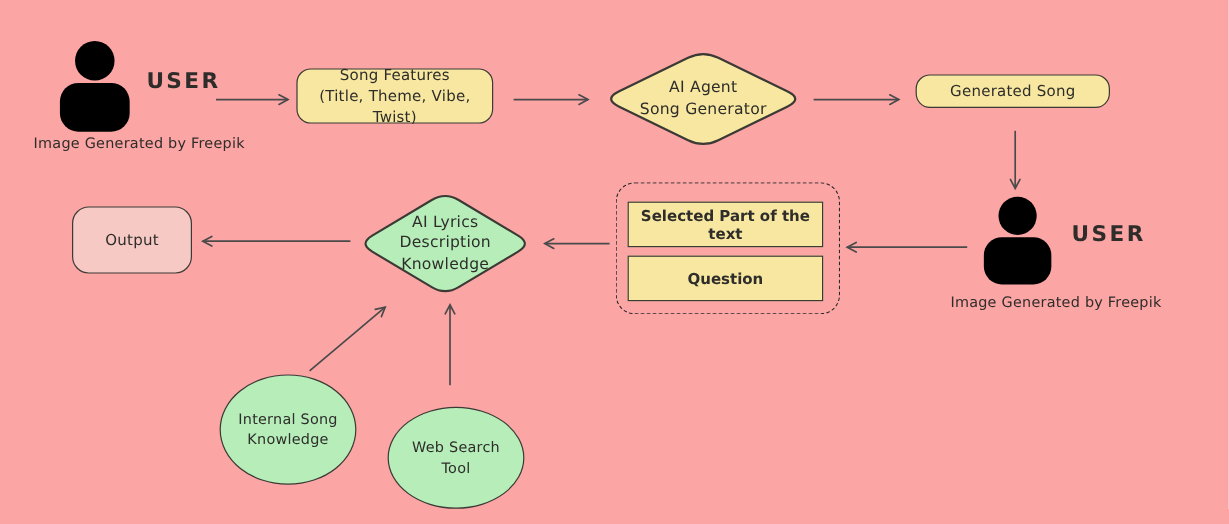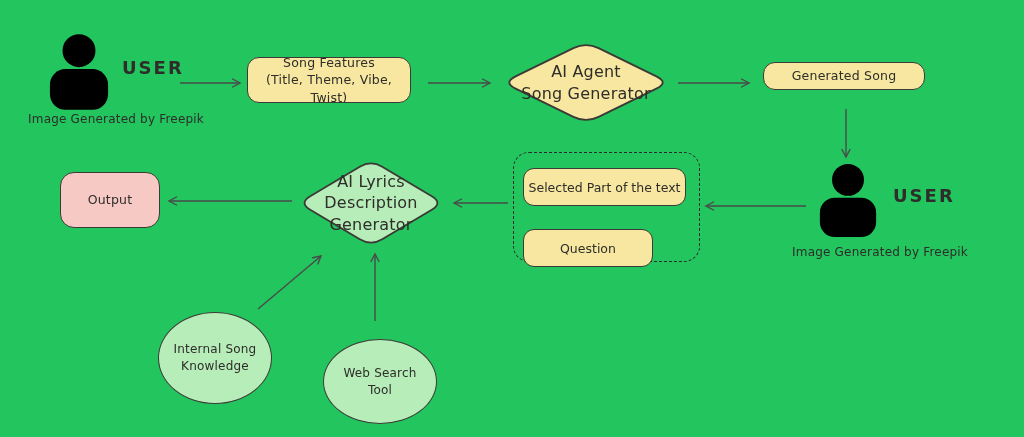--- a/index.html
+++ b/index.html
@@ -1,39 +1,39 @@
 <!DOCTYPE html>
 <html style="--yellow-fill: #F7E7A0; --green-fill: #B6EDB9; --pink-fill: #F6C9C5; --node-border: #3B3A35; --arrow: #4A4A4A; --text: #2E2D2A;"><head>
 <meta charset="utf-8">
 <style>
   html,body{margin:0;padding:0;background:#fff;}
   .canvas{
-    position:relative;width:1024px;height:437px;background:#22c55e;overflow:hidden;
+    position:relative;width:1024px;height:437px;background:#fca5a5;overflow:hidden;
     font-family:"DejaVu Sans",sans-serif;color:var(--text,#2e2d2a);
   }
   .node{
     position:absolute;display:flex;align-items:center;justify-content:center;
     text-align:center;white-space:pre-line;font-size:12.5px;line-height:1.4;
     letter-spacing:.2px;box-sizing:border-box;
   }
   .rect{border:1.7px solid var(--node-border);border-radius:12px;background:var(--yellow-fill);}
   .pink{background:var(--pink-fill);border-radius:14px;}
   .ellipse{border:1.7px solid var(--node-border);border-radius:50%;background:var(--green-fill);font-size:12px;}
   .diamond-wrap{position:absolute;}
   .diamond-wrap svg{position:absolute;inset:0;}
   .diamond-label{
     position:absolute;inset:0;display:flex;align-items:center;justify-content:center;
-    text-align:center;white-space:pre-line;font-size:16px;line-height:1.35;letter-spacing:.2px;
+    text-align:center;white-space:pre-line;font-size:13px;line-height:1.35;letter-spacing:.2px;
   }
   .dashed-group{
     position:absolute;left:513px;top:152px;width:187px;height:110px;box-sizing:border-box;
     border:1.6px dashed #2b2b2b;border-radius:16px;background:transparent;
   }
   .dashed-group .rect{position:absolute;display:flex;align-items:center;justify-content:center;
-    text-align:center;font-size:12.5px;box-sizing:border-box;border-radius:11px;}
+    text-align:center;font-size:12.5px;box-sizing:border-box;border-radius:0;font-weight:bold;}
   .user-label{position:absolute;font-size:18px;font-weight:600;letter-spacing:2px;}
   .credit{position:absolute;font-size:12px;letter-spacing:.2px;white-space:nowrap;font-weight:500;}
   .person-icon{position:absolute;}
   svg.overlay{position:absolute;inset:0;width:1024px;height:437px;pointer-events:none;}
 </style>
 </head>
 <body>
 
 <div class="canvas">
 
@@ -78,32 +78,32 @@
 
   <svg class="person-icon" style="left:818px;top:163px" width="60" height="75" viewBox="0 0 64 78">
     <circle cx="32" cy="17" r="17" fill="#000"></circle>
     <rect x="2" y="36" width="60" height="42" rx="16" fill="#000"></rect>
   </svg>
   <div class="user-label" style="left:893px;top:185px">USER</div>
   <div class="credit" style="left:792px;top:245px">Image Generated by Freepik</div>
 
   <div class="dashed-group">
     <div class="rect" style="left:9px;top:15px;width:163px;height:38px">Selected Part of the text</div>
-    <div class="rect" style="left:9px;top:76px;width:130px;height:38px">Question</div>
+    <div class="rect" style="left:9px;top:60px;width:163px;height:38px">Question</div>
   </div>
 
   <div class="diamond-wrap" style="left:296px;top:157px;width:150px;height:92px">
     <svg width="150" height="92" viewBox="0 0 150 92">
       <path d="M86.2 9.7 L135.8 39.3 Q147 46 135.8 52.7 L86.2 82.3 Q75 89 63.8 82.3 L14.2 52.7 Q3 46 14.2 39.3 L63.8 9.7 Q75 3 86.2 9.7 Z" style="fill:var(--green-fill);stroke:var(--node-border)" stroke-width="1.8"></path>
     </svg>
     <div class="diamond-label">AI Lyrics
 Description
-Generator</div>
+Knowledge</div>
   </div>
 
   <div class="node rect pink" style="left:60px;top:172px;width:100px;height:56px">Output</div>
 
-  <div class="node ellipse" style="left:158px;top:312px;width:114px;height:92px">Internal Song
+  <div class="node ellipse" style="left:183px;top:312px;width:114px;height:92px">Internal Song
 Knowledge</div>
   <div class="node ellipse" style="left:323px;top:339px;width:114px;height:85px">Web Search
 Tool</div>
 
 </div>
 
 </body></html>

